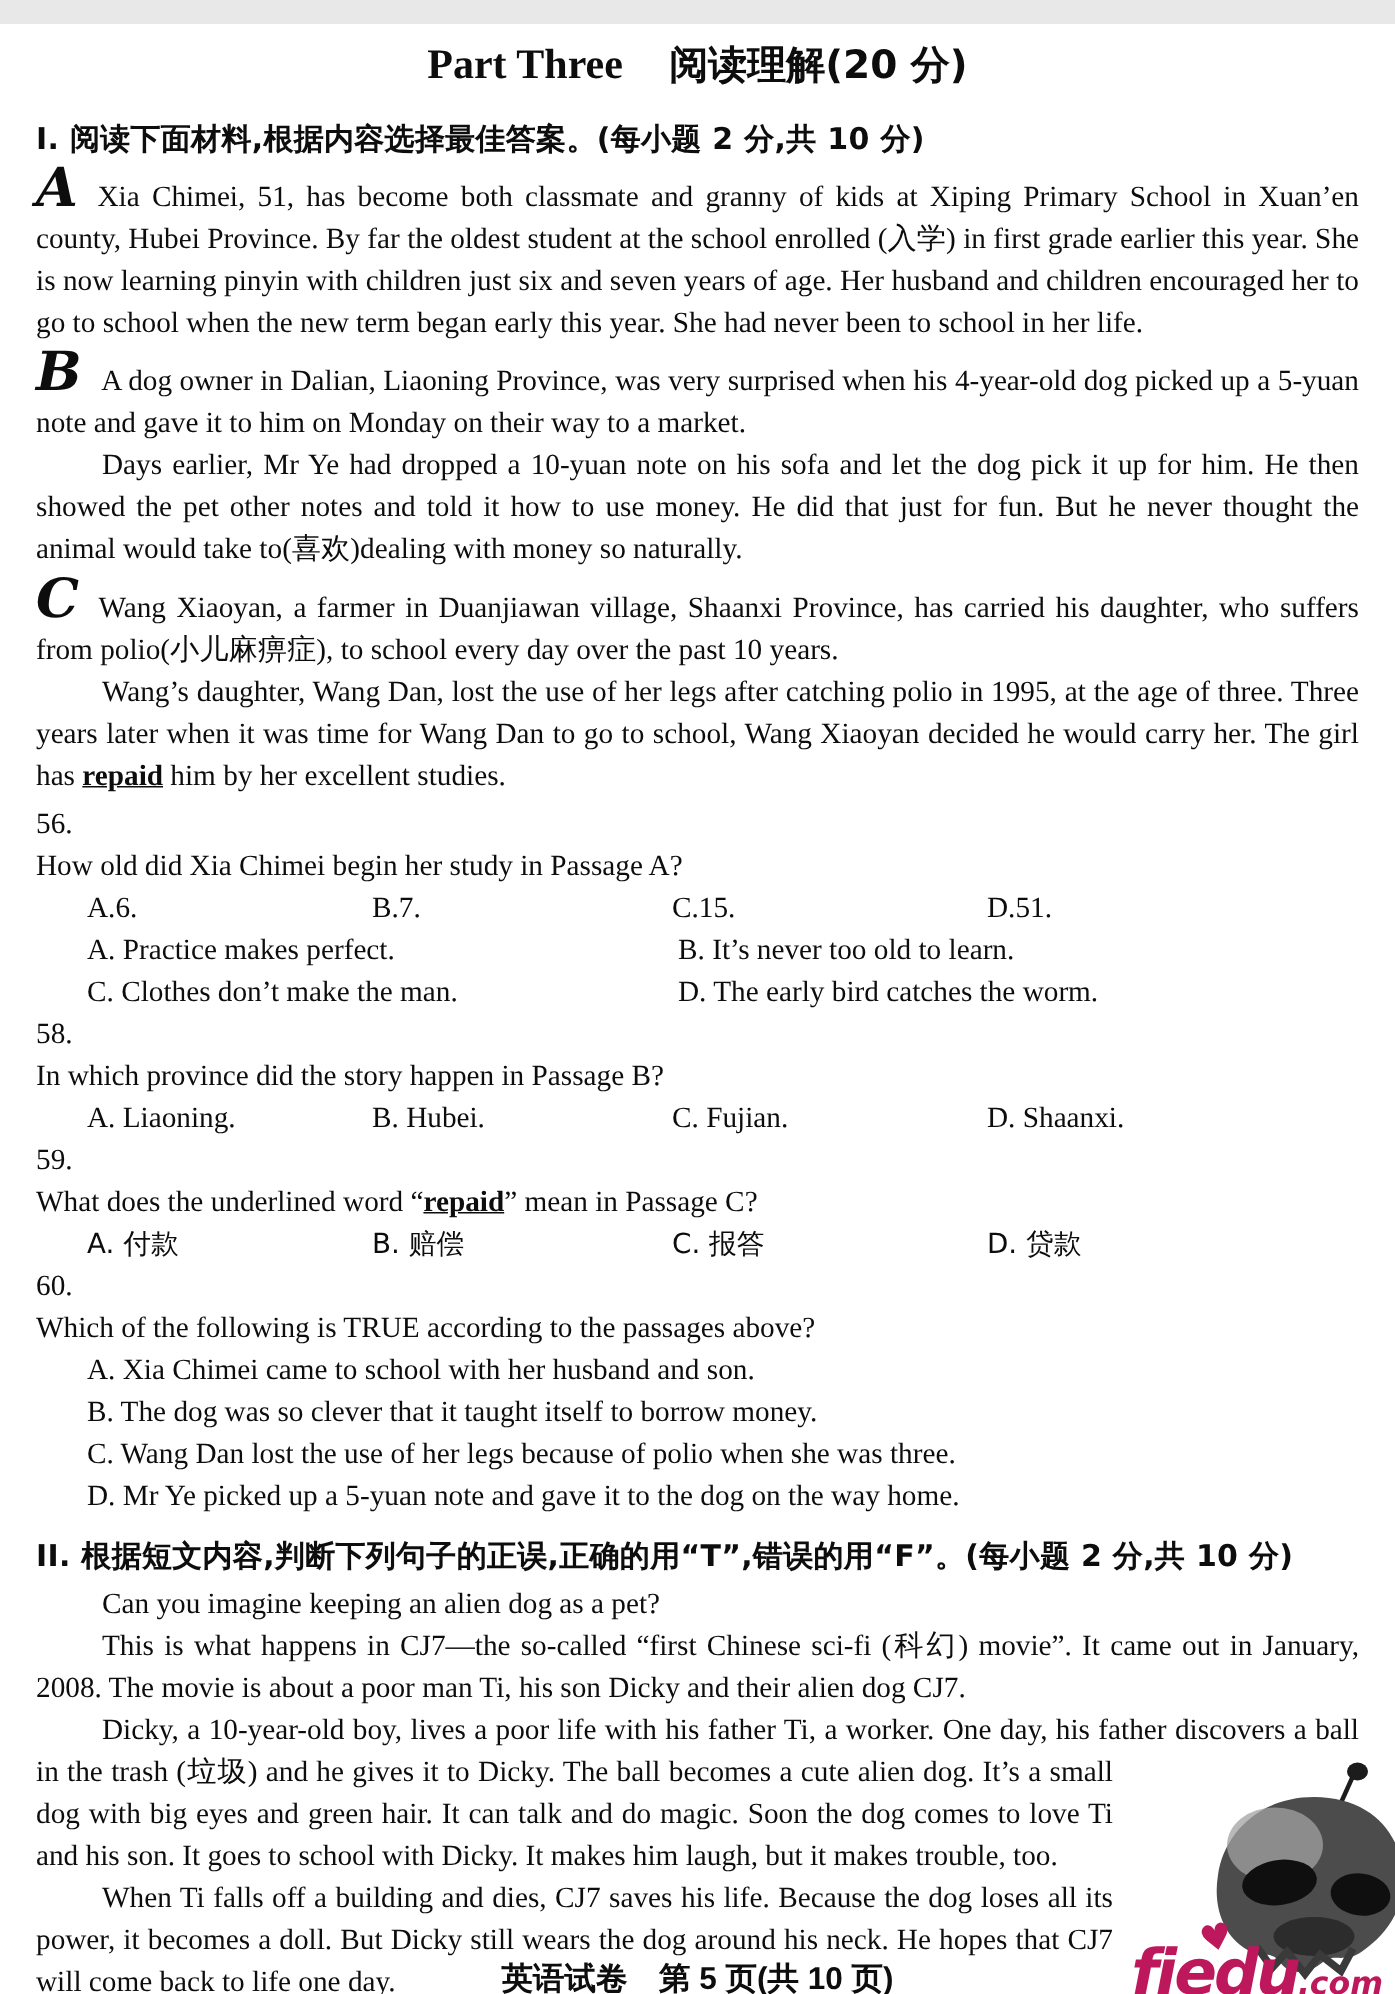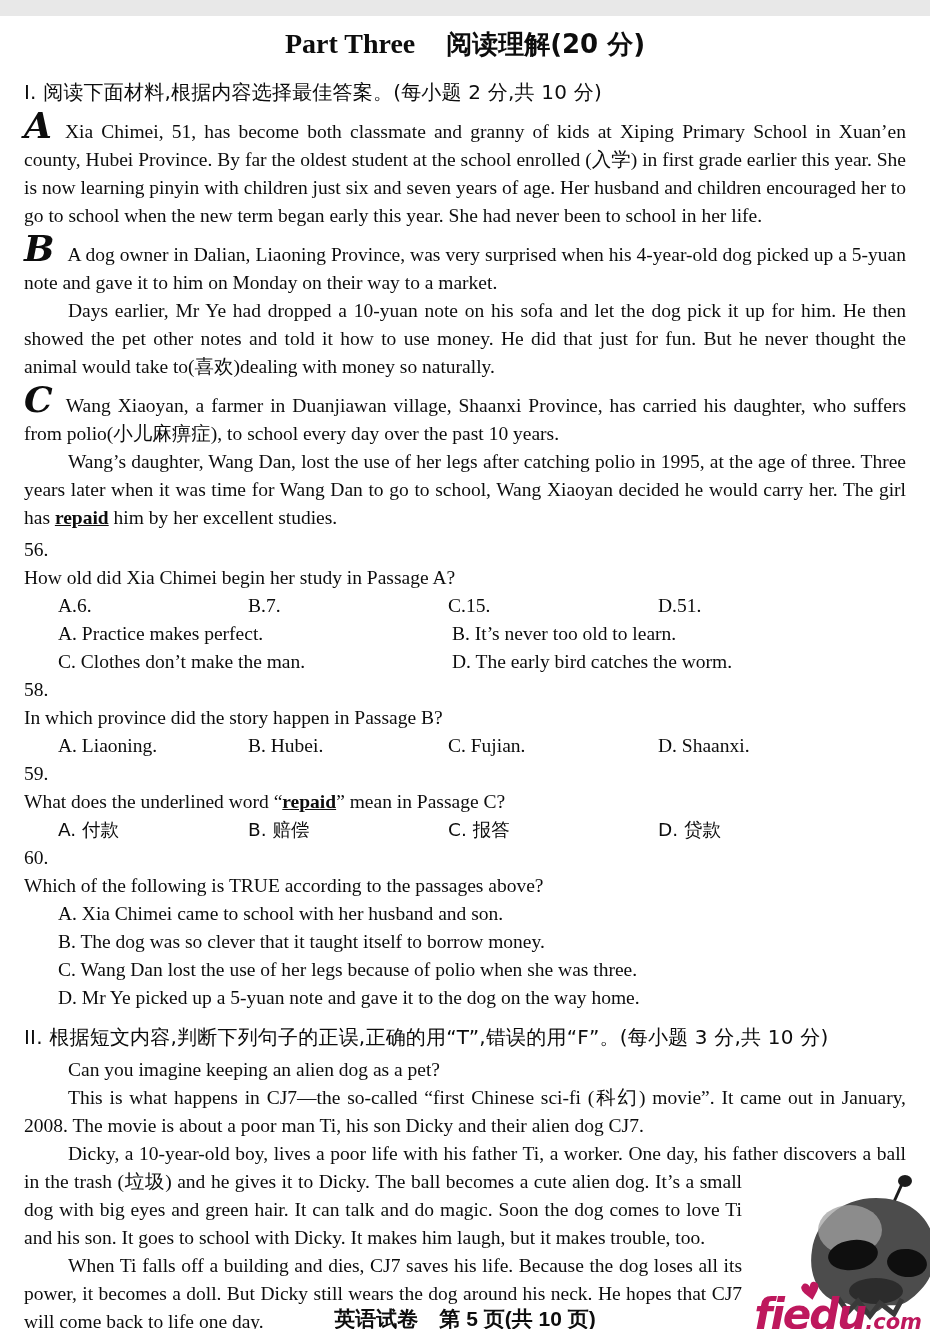--- a/index.html
+++ b/index.html
@@ -15,21 +15,21 @@
     overflow: hidden;
   }
   .content { padding: 6px 24px 0 24px; }
 
   .title { text-align: center; margin: 2px 0 10px 0; line-height: 40px; }
   .title .en { font-family: "Liberation Serif", serif; font-weight: bold; font-size: 28px; }
   .title .zh { font-family: "DejaVu Sans", sans-serif; font-weight: bold; font-size: 26px; margin-left: 26px; }
 
   .s-heading {
     font-family: "DejaVu Sans", sans-serif;
-    font-weight: normal; font-size: 20px;
+    font-weight: bold; font-size: 20px;
     line-height: 30px; margin: 6px 0 4px 0;
     letter-spacing: 0.2px;
   }
 
   p { margin: 0; line-height: 28px; text-align: justify; }
   .indent { text-indent: 44px; }
   .passage { margin-top: 5px; }
 
   .dropcap {
     display: inline-block;
@@ -166,21 +166,21 @@
           <span class="qtext"><span>Which of the following is TRUE according to the passages above?</span><span class="uword"></span><span></span></span>
         </div>
         <div class="opt-block">A. Xia Chimei came to school with her husband and son.</div>
         <div class="opt-block">B. The dog was so clever that it taught itself to borrow money.</div>
         <div class="opt-block">C. Wang Dan lost the use of her legs because of polio when she was three.</div>
         <div class="opt-block">D. Mr Ye picked up a 5-yuan note and gave it to the dog on the way home.</div>
       </div>
 
     </div>
 
-    <div class="s-heading" style="margin-top:10px;">II. 根据短文内容,判断下列句子的正误,正确的用“T”,错误的用“F”。(每小题 3 分,共 10 分)</div>
+    <div class="s-heading" style="margin-top:10px;">II. 根据短文内容,判断下列句子的正误,正确的用“T”,错误的用“F”。(每小题 2 分,共 10 分)</div>
 
     <div>
       <p class="indent">Can you imagine keeping an alien dog as a pet?</p>
       <p class="indent">This is what happens in CJ7—the so-called “first Chinese sci-fi (科幻) movie”. It came out in January, 2008. The movie is about a poor man Ti, his son Dicky and their alien dog CJ7.</p>
       <p class="indent"><span>Dicky, a 10-year-old boy, lives a poor life with his father Ti, a worker. One day, his father discovers a ball in the trash (垃圾) and he gives it to Dicky. The ball becomes a cute alien dog. It’s</span><span class="cj7-img"><svg width="152" height="150" viewBox="0 0 152 150" xmlns="http://www.w3.org/2000/svg">
           <line x1="95" y1="34" x2="104" y2="14" stroke="#1c1c1c" stroke-width="3"></line>
           <ellipse cx="107" cy="11" rx="7" ry="6" fill="#1c1c1c"></ellipse>
           <path d="M78,28 C42,28 18,52 14,80 C10,104 20,124 36,131 C44,135 50,130 56,139 C63,148 76,145 84,138 C91,132 99,139 110,131 C127,119 140,101 137,76 C134,50 114,28 78,28 Z" fill="#4c4c4c"></path>
           <ellipse cx="52" cy="60" rx="32" ry="25" fill="#a2a2a2" opacity="0.75"></ellipse>
           <ellipse cx="55" cy="85" rx="25" ry="15" fill="#0f0f0f" transform="rotate(-8 55 85)"></ellipse>

